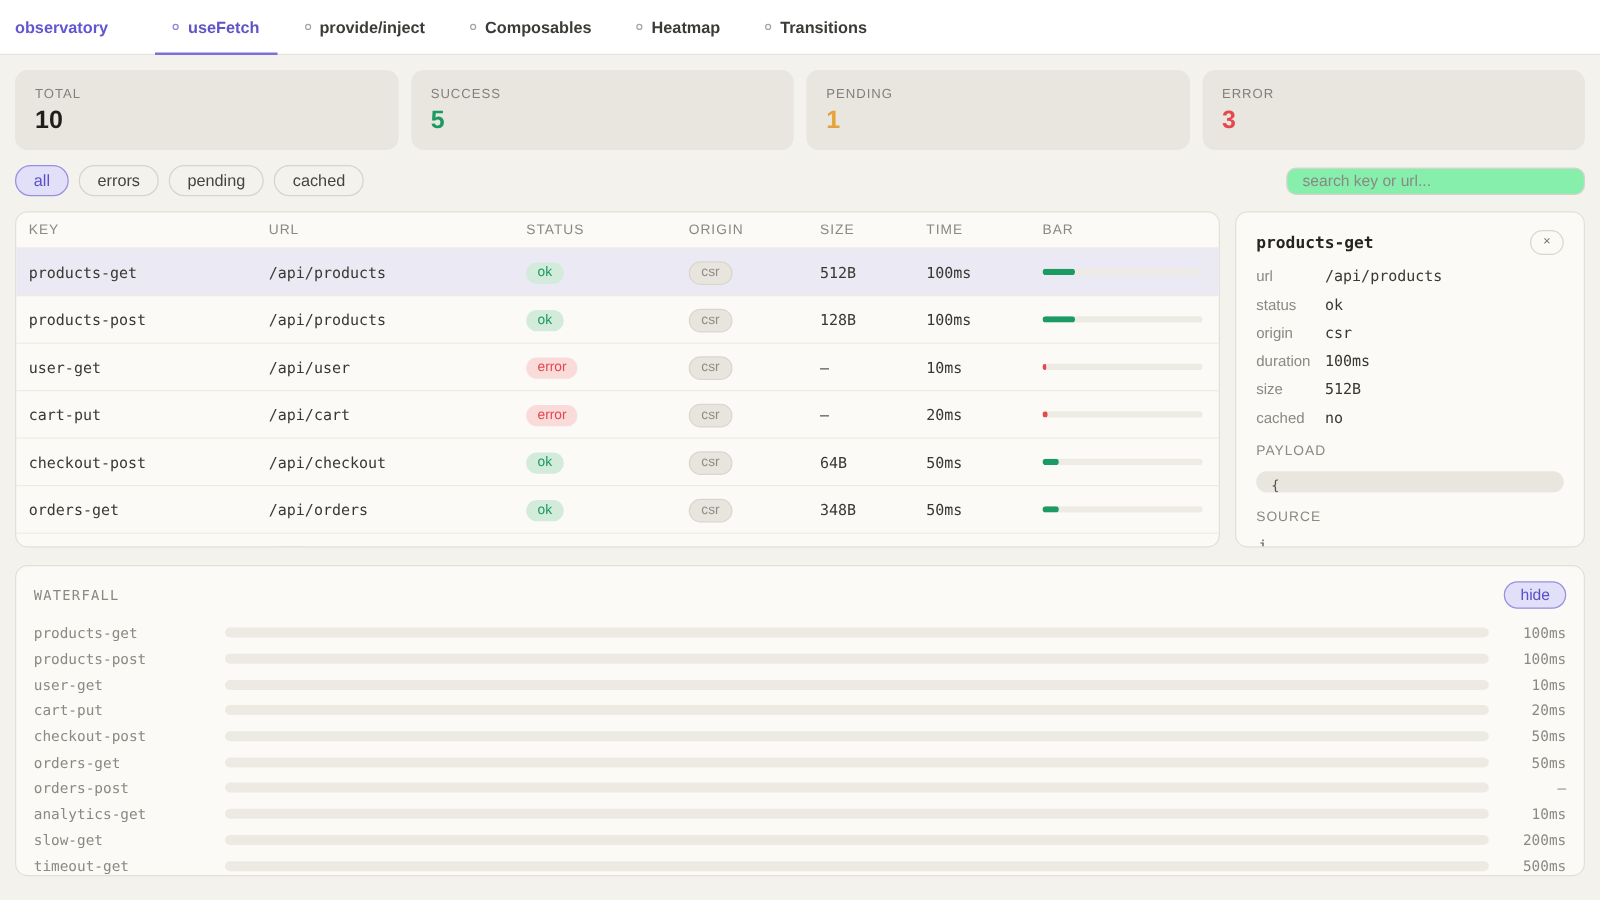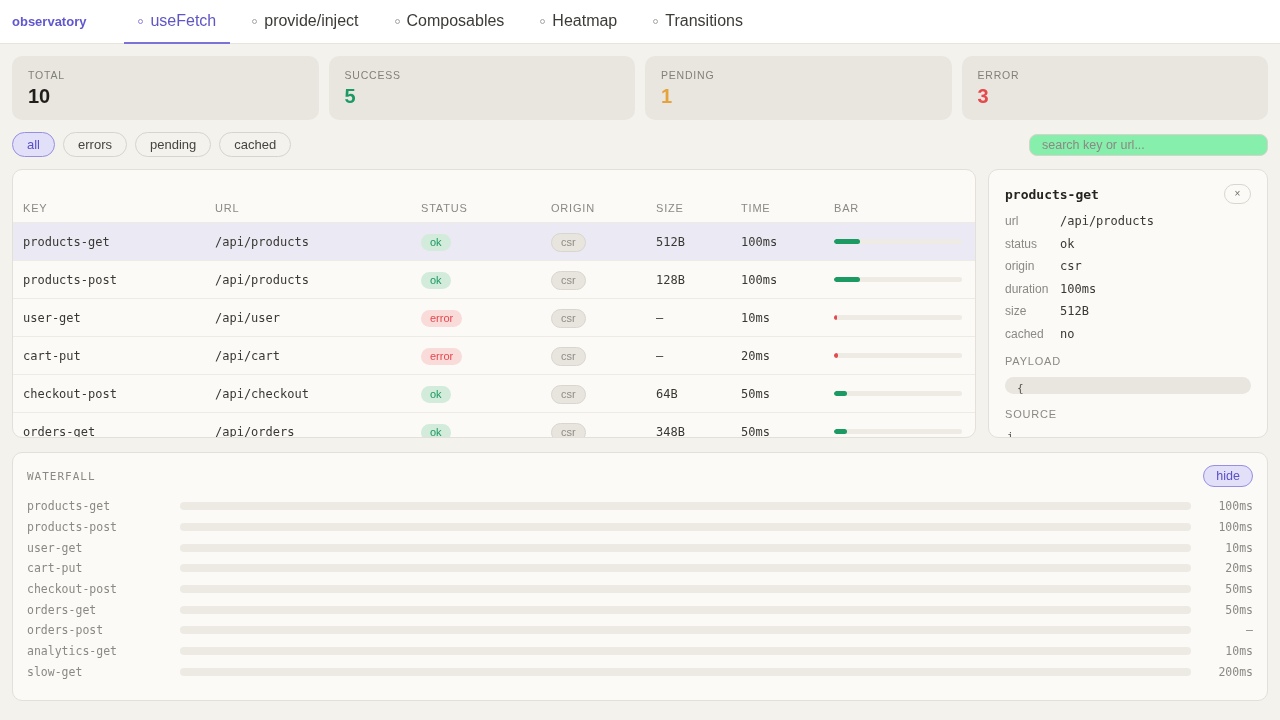--- a/index.html
+++ b/index.html
@@ -3,21 +3,21 @@
 <meta charset="utf-8">
 <style>
   * { margin:0; padding:0; box-sizing:border-box; }
   html,body { width:1280px; height:720px; overflow:hidden; }
   body { background:#f4f2ed; font-family:"Liberation Sans", sans-serif; color:#1f1e1b; }
 
   
   .topbar { height:44px; background:#ffffff; border-bottom:1px solid #e7e4de; display:flex; align-items:stretch; padding:0 12px; }
   .brand { color:#6157cf; font-weight:bold; font-size:13px; display:flex; align-items:center; margin-right:38px; }
   .tabs { display:flex; align-items:stretch; gap:8px; }
-  .tab { display:flex; align-items:center; gap:7px; padding:0 14px; font-size:16px; color:#3c3b37; cursor:pointer; border-bottom:2px solid transparent; margin-bottom:-1px; }
+  .tab { display:flex; align-items:center; gap:7px; padding:0 14px; font-size:13px; color:#3c3b37; cursor:pointer; border-bottom:2px solid transparent; margin-bottom:-1px;font-weight:bold; }
   .tab.active { color:#5f55c4; border-bottom-color:#7b72d8; }
   .tab-dot { width:5px; height:5px; border-radius:50%; border:1px solid #a7a49e; display:inline-block; }
   .tab.active .tab-dot { border-color:#8b84dd; }
 
   
   .stats { display:grid; grid-template-columns:repeat(4,1fr); gap:10px; margin:12px; }
   .card { background:#e9e6e0; border-radius:10px; padding:13px 16px; height:64px; }
   .card-label { font-size:10.5px; letter-spacing:0.8px; color:#80807a; text-transform:uppercase; }
   .card-value { font-size:20px; font-weight:bold; margin-top:4px; }
 
@@ -26,21 +26,21 @@
   .pills { display:flex; gap:8px; }
   .pill { font-size:13px; color:#45443f; padding:4px 14px; border:1px solid #d7d4cc; border-radius:14px; background:transparent; cursor:pointer; font-family:inherit; }
   .pill.active { background:#e2dff8; border-color:#978fe2; color:#5a50c8; }
   .search { margin-left:auto; width:239px; height:22px; background:#86efac; border:1px solid #d6d3cb; border-radius:8px; font-size:12.5px; padding:0 12px; color:#3c3b37; font-family:inherit; outline:none; }
   .search::placeholder { color:#8b8983; }
 
   
   .main { display:flex; gap:12px; margin:0 12px; }
   .table-panel { width:964px; height:269px; background:#fbfaf6; border:1px solid #e3e0d9; border-radius:10px; overflow:hidden; }
   .thead, .trow { display:grid; grid-template-columns:192px 206px 130px 105px 85px 93px 1fr; align-items:center; padding:0 10px; }
-  .thead { height:28px;margin-top:24px; }
+  .thead { height:28px; }
   .th { font-size:11px; letter-spacing:0.8px; color:#8b8983; text-transform:uppercase; }
   .trow { height:38px; border-top:1px solid #edebe4; cursor:pointer; }
   .trow.selected { background:#ebe9f3; }
   .cell-mono { font-family:"DejaVu Sans Mono", monospace; font-size:12px; color:#3a3833; }
   .badge { display:inline-block; font-size:11px; padding:3px 9px; border-radius:11px; line-height:1; justify-self:start; }
   .badge.ok { background:#d2ebda; color:#1c9a63; }
   .badge.error { background:#f9dbda; color:#e5484d; }
   .badge.origin { background:#e8e5df; color:#8f8d86; border:1px solid #d9d6ce; }
   .bartrack { width:128px; height:5px; border-radius:3px; background:#edebe4; overflow:hidden; }
   .barfill { height:100%; border-radius:3px; }
@@ -332,14 +332,19 @@
         <div class="wf-track"></div>
         <div class="wf-time">10ms</div>
       </div>
 
       <div class="wf-row">
         <div class="wf-label">slow-get</div>
         <div class="wf-track"></div>
         <div class="wf-time">200ms</div>
       </div>
 
+      <div class="wf-row">
+        <div class="wf-label">timeout-get</div>
+        <div class="wf-track"></div>
+        <div class="wf-time">500ms</div>
+      </div>
     </div>
 </section>
 
 </body></html>

